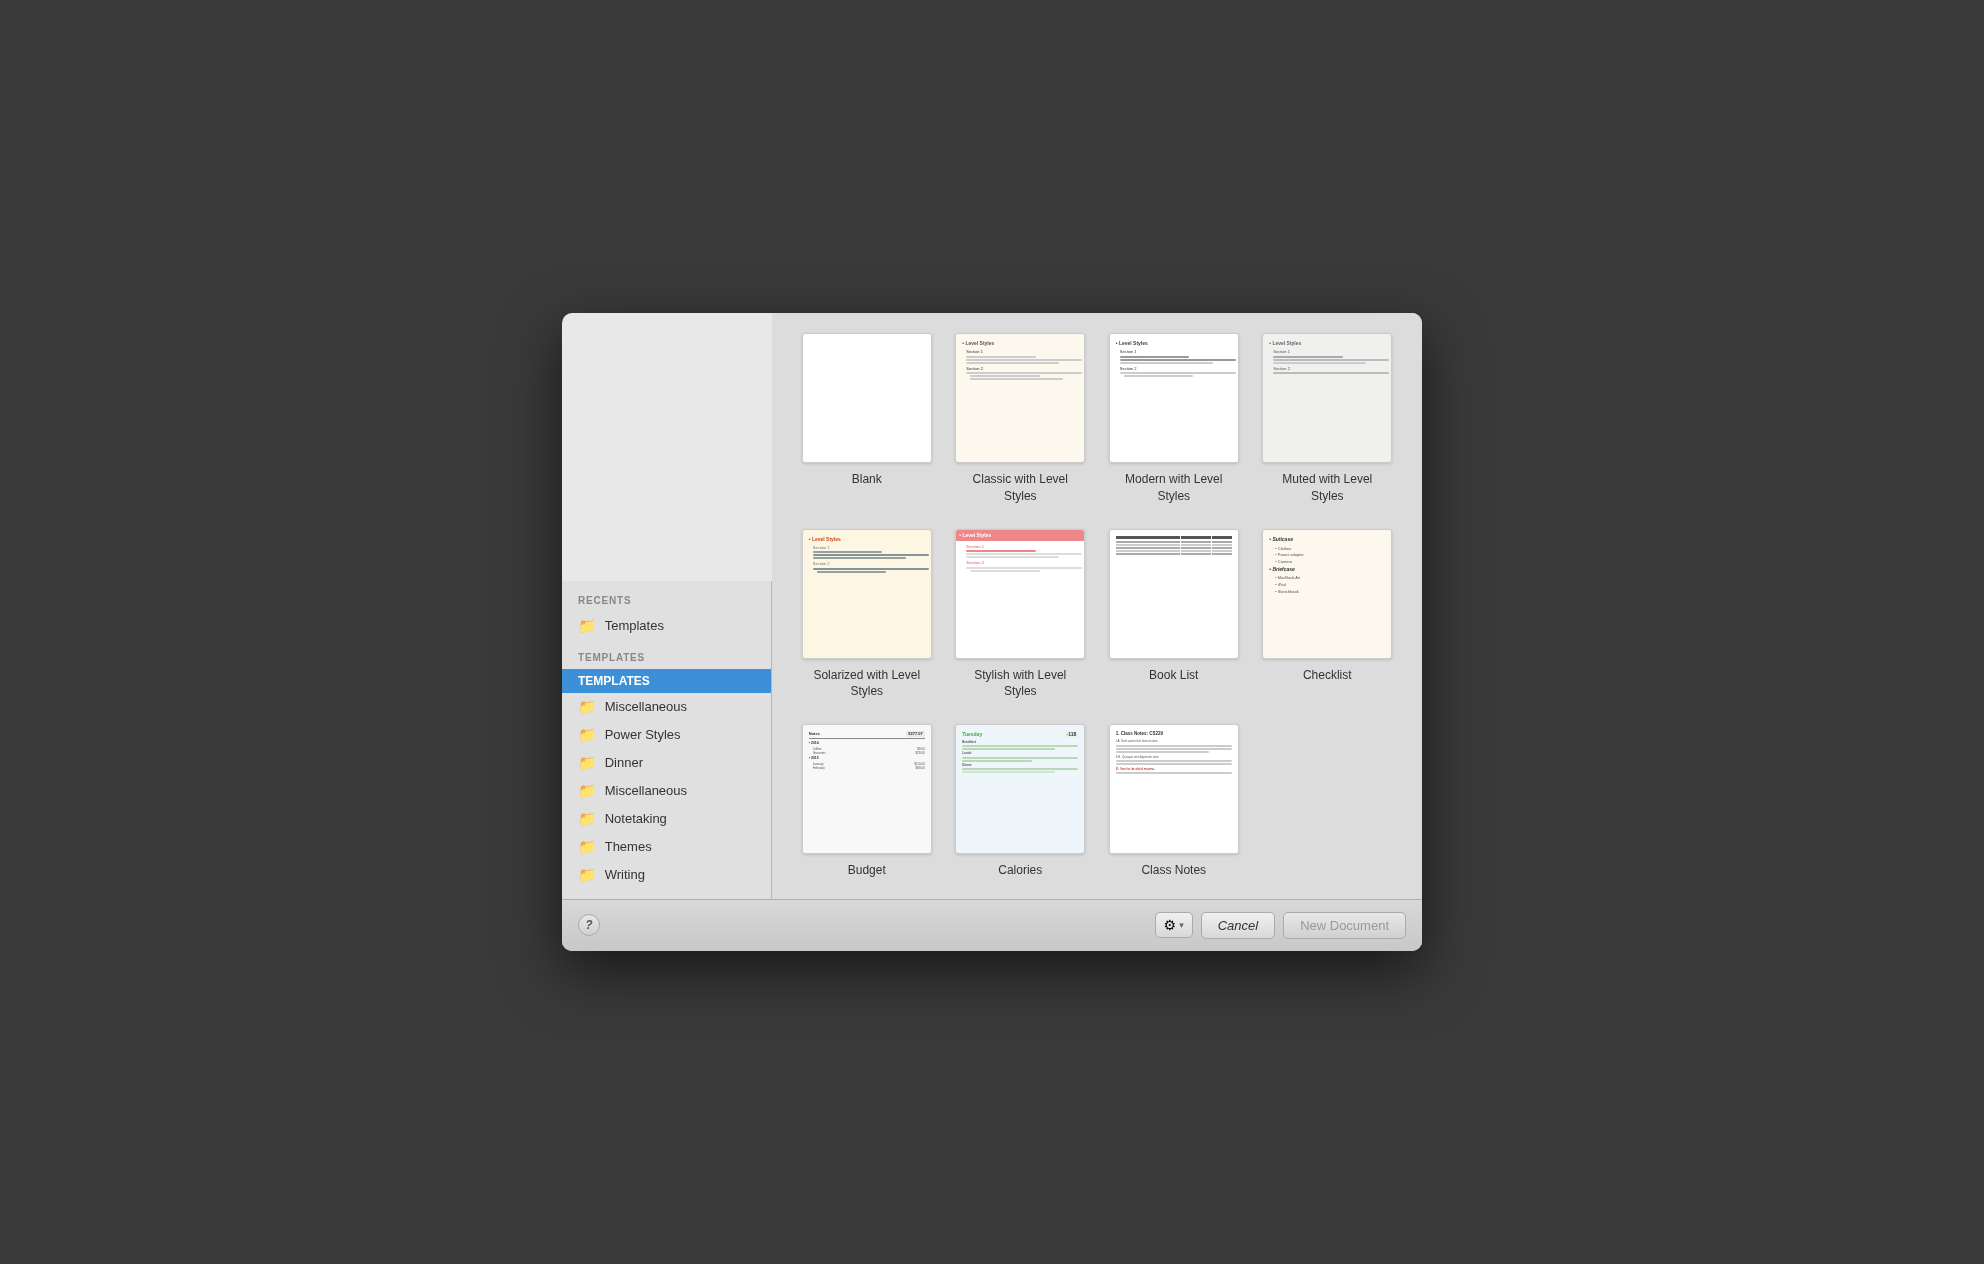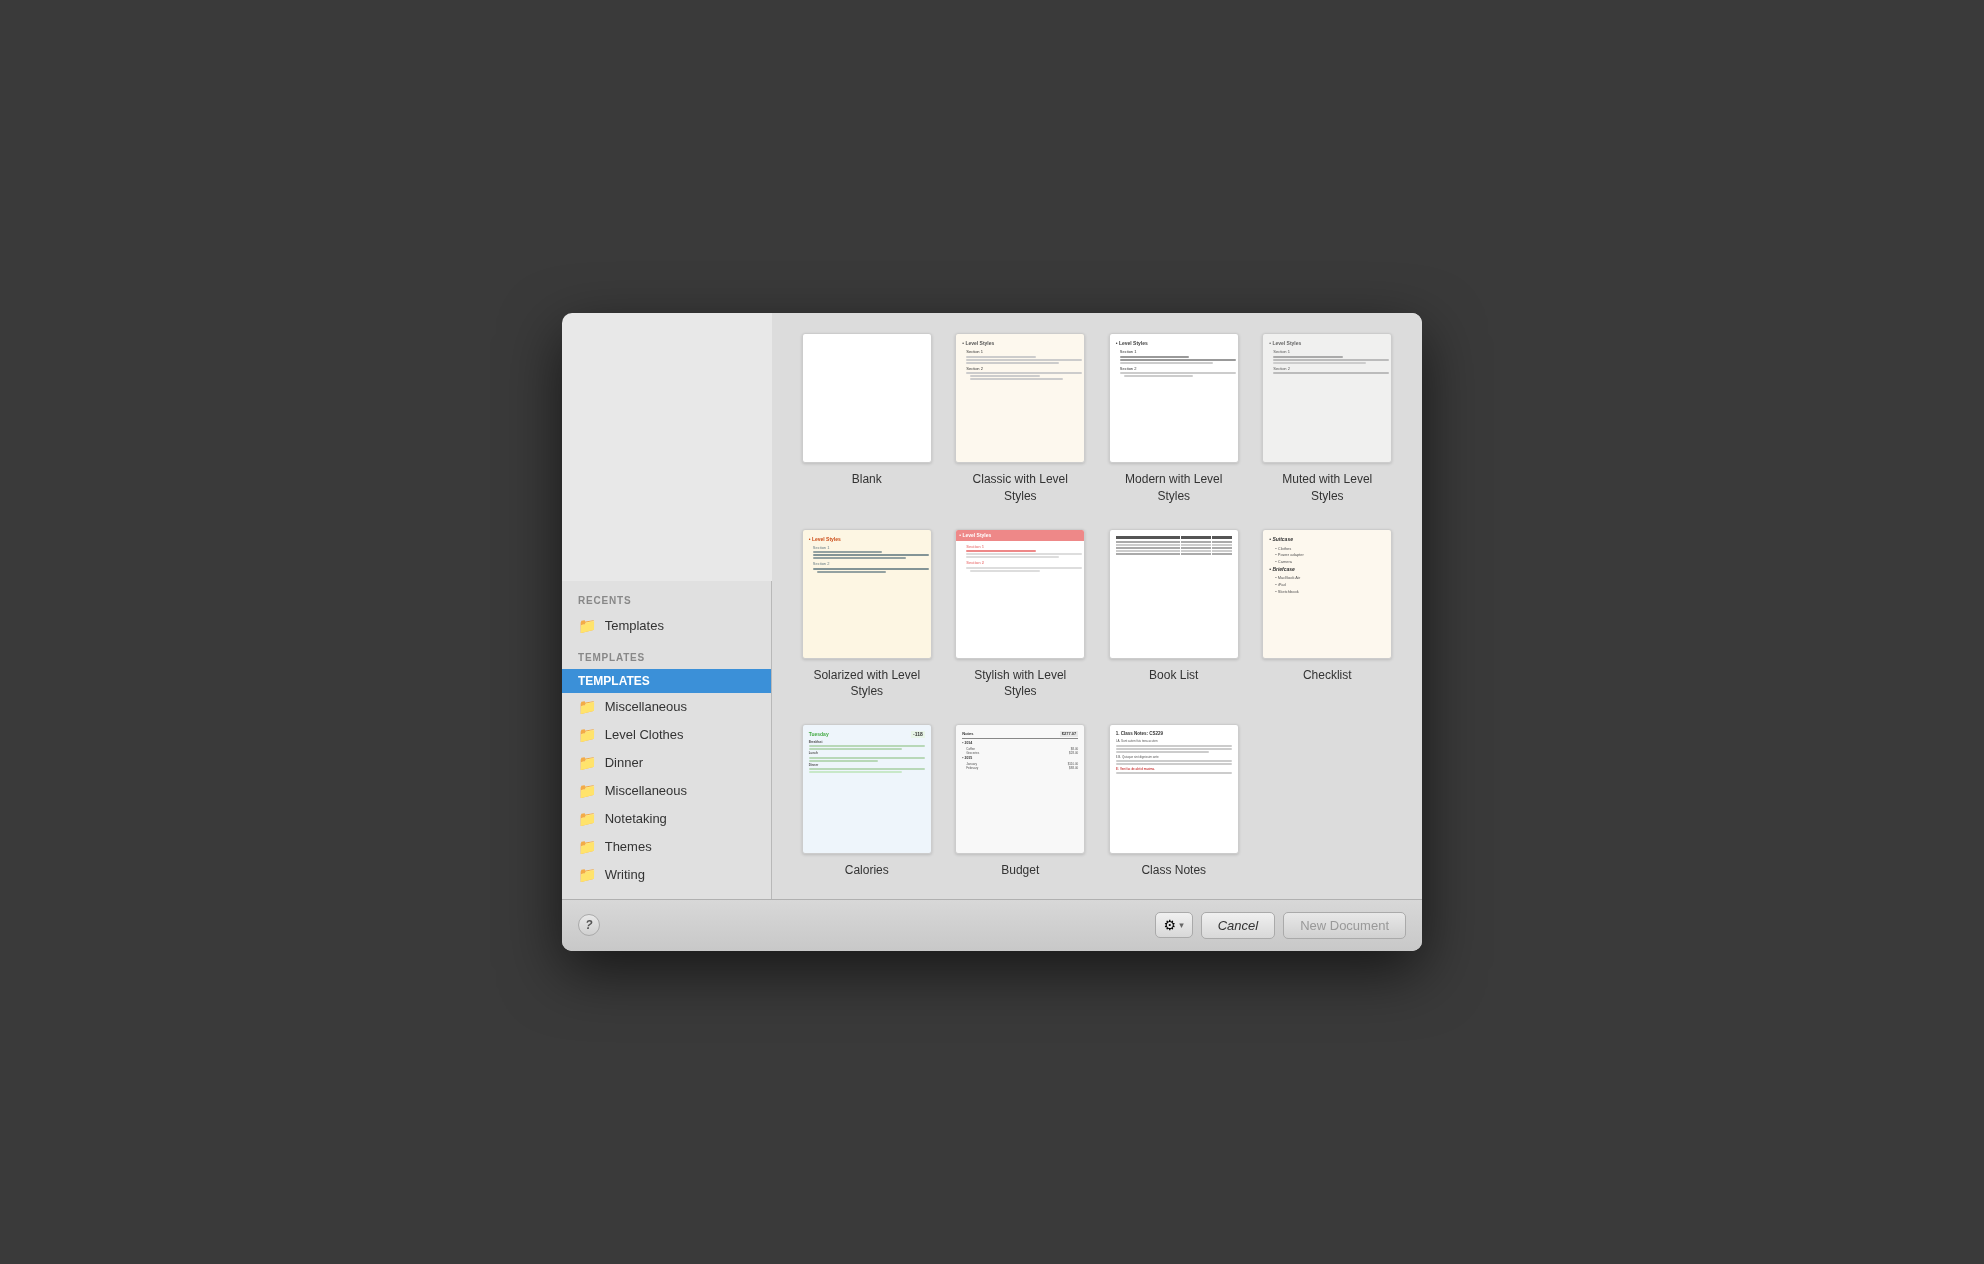--- a/index.html
+++ b/index.html
@@ -245,21 +245,21 @@
       <div class="sidebar-item active" style="font-weight:700; font-size:12px;">
         <span style="padding-left:0;">TEMPLATES</span>
       </div>
 
       <div class="sidebar-item">
         <span class="folder-icon">📁</span>
         <span>Miscellaneous</span>
       </div>
       <div class="sidebar-item">
         <span class="folder-icon">📁</span>
-        <span>Level Clothes</span>
+        <span>Power Styles</span>
       </div>
       <div class="sidebar-item">
         <span class="folder-icon">📁</span>
         <span>Dinner</span>
       </div>
       <div class="sidebar-item">
         <span class="folder-icon">📁</span>
         <span>Miscellaneous</span>
       </div>
       <div class="sidebar-item">
@@ -405,41 +405,20 @@
               <div style="font-size:5px; font-weight:bold; color:#333; margin-bottom:2px; font-style:italic;">• Briefcase</div>
               <div style="margin-left:6px; font-size:4px; color:#555; margin-bottom:1px;">• MacBook Air</div>
               <div style="margin-left:6px; font-size:4px; color:#555; margin-bottom:1px;">• iPad</div>
               <div style="margin-left:6px; font-size:4px; color:#555;">• Sketchbook</div>
             </div>
           </div>
           <div class="template-name">Checklist</div>
         </div>
 
         <div class="template-item">
-          <div class="template-thumb lined">
-            <div class="thumb-content">
-              <div style="display:flex; justify-content:space-between; margin-bottom:2px;">
-                <span style="font-size:5px; font-weight:bold; color:#4a4;">Tuesday</span>
-                <span style="font-size:5px; font-weight:bold; color:#333; background:#e8f5e8; padding:0 2px;">-118</span>
-              </div>
-              <div style="font-size:3px; color:#555; margin-bottom:1px; font-weight:bold;">Breakfast</div>
-              <div class="thumb-line full" style="background:#b8d8b8;"></div>
-              <div class="thumb-line medium" style="background:#b8d8b8;"></div>
-              <div style="font-size:3px; color:#555; margin-bottom:1px; margin-top:1px; font-weight:bold;">Lunch</div>
-              <div class="thumb-line full" style="background:#b8d8b8;"></div>
-              <div class="thumb-line short" style="background:#b8d8b8;"></div>
-              <div style="font-size:3px; color:#555; margin-bottom:1px; margin-top:1px; font-weight:bold;">Dinner</div>
-              <div class="thumb-line full" style="background:#b8d8b8;"></div>
-              <div class="thumb-line medium" style="background:#c8e8c8;"></div>
-            </div>
-          </div>
-          <div class="template-name">Calories</div>
-        </div>
-
-        <div class="template-item">
           <div class="template-thumb" style="background:#f8f8f8;">
             <div class="thumb-content">
               <div style="display:flex; justify-content:space-between; border-bottom:1px solid #888; padding-bottom:1px; margin-bottom:2px;">
                 <span style="font-size:4px; font-weight:bold; color:#333;">Notes</span>
                 <span style="font-size:4px; font-weight:bold; color:#333; background:#e8e8e8; padding:0 2px;">$277.07</span>
               </div>
               <div style="font-size:3.5px; color:#333; margin-bottom:1px; font-weight:bold;">• 2014</div>
               <div style="font-size:3px; color:#555; margin-left:4px; display:flex; justify-content:space-between;">
                   <span>Coffee</span>
                   <span>$8.00</span>
@@ -456,20 +435,41 @@
               <div style="font-size:3px; color:#555; margin-left:4px; display:flex; justify-content:space-between;">
                   <span>February</span>
                   <span>$88.00</span>
                 </div>
             </div>
           </div>
           <div class="template-name">Budget</div>
         </div>
 
         <div class="template-item">
+          <div class="template-thumb lined">
+            <div class="thumb-content">
+              <div style="display:flex; justify-content:space-between; margin-bottom:2px;">
+                <span style="font-size:5px; font-weight:bold; color:#4a4;">Tuesday</span>
+                <span style="font-size:5px; font-weight:bold; color:#333; background:#e8f5e8; padding:0 2px;">-118</span>
+              </div>
+              <div style="font-size:3px; color:#555; margin-bottom:1px; font-weight:bold;">Breakfast</div>
+              <div class="thumb-line full" style="background:#b8d8b8;"></div>
+              <div class="thumb-line medium" style="background:#b8d8b8;"></div>
+              <div style="font-size:3px; color:#555; margin-bottom:1px; margin-top:1px; font-weight:bold;">Lunch</div>
+              <div class="thumb-line full" style="background:#b8d8b8;"></div>
+              <div class="thumb-line short" style="background:#b8d8b8;"></div>
+              <div style="font-size:3px; color:#555; margin-bottom:1px; margin-top:1px; font-weight:bold;">Dinner</div>
+              <div class="thumb-line full" style="background:#b8d8b8;"></div>
+              <div class="thumb-line medium" style="background:#c8e8c8;"></div>
+            </div>
+          </div>
+          <div class="template-name">Calories</div>
+        </div>
+
+        <div class="template-item">
           <div class="template-thumb" style="background:#fff;">
             <div class="thumb-content">
               <div style="font-size:4.5px; font-weight:bold; color:#333; margin-bottom:2px;">1. Class Notes: CS229</div>
               <div style="font-size:3px; color:#555; margin-bottom:1px;">I.A. Sunt auten fuis tena acuten</div>
               <div class="thumb-line full" style="background:#ccc;"></div>
               <div class="thumb-line full" style="background:#ccc;"></div>
               <div class="thumb-line medium" style="background:#ccc;"></div>
               <div style="font-size:3px; color:#555; margin-bottom:1px; margin-top:2px;">II.B. Quisque sint dignissim ante</div>
               <div class="thumb-line full" style="background:#ccc;"></div>
               <div class="thumb-line full" style="background:#ccc;"></div>

